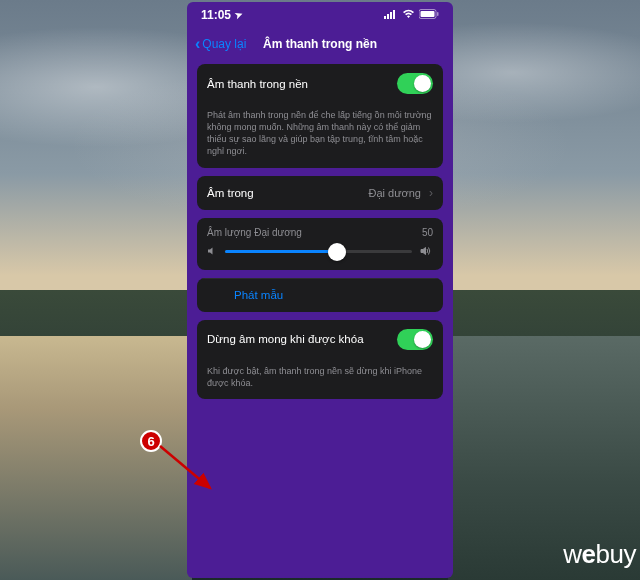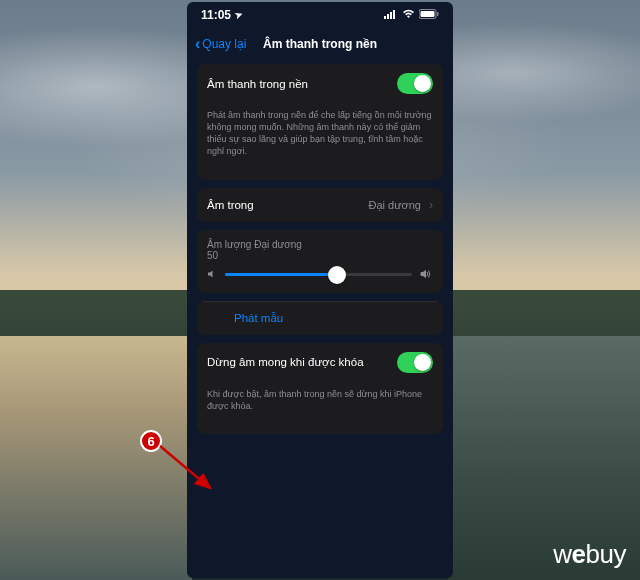--- a/index.html
+++ b/index.html
@@ -44,21 +44,21 @@
     height: 42%;
     background: linear-gradient(to bottom, #5a6a65 0%, #3a4a45 60%, #2a3a35 100%);
   }
   .phone {
     position: absolute;
     left: 50%;
     top: 50%;
     transform: translate(-50%, -50%);
     width: 266px;
     height: 576px;
-    background: #0f172a;
+    background: #4c1d95;
     border-radius: 6px;
     overflow: hidden;
     color: #fff;
     display: flex;
     flex-direction: column;
   }
   .status-bar {
     height: 26px;
     display: flex;
     justify-content: space-between;
@@ -106,21 +106,21 @@
     padding: 9px 10px;
     display: flex;
     align-items: center;
     justify-content: space-between;
     font-size: 11.5px;
     min-height: 34px;
   }
   .footer-text {
     font-size: 9px;
     color: #8e8e93;
-    padding: 6px 10px 22px;
+    padding: 6px 10px 10px;
     line-height: 1.35;
   }
   .toggle {
     width: 36px;
     height: 21px;
     background: #30d158;
     border-radius: 11px;
     position: relative;
     flex-shrink: 0;
   }
@@ -148,21 +148,20 @@
   }
   .slider-row {
     padding: 9px 10px 12px;
   }
   .slider-header {
     display: flex;
     justify-content: space-between;
     font-size: 10px;
     color: #8e8e93;
     margin-bottom: 8px;
-    flex-direction: column;
   }
   .slider-track {
     display: flex;
     align-items: center;
     gap: 8px;
   }
   .slider-bar {
     flex: 1;
     height: 3px;
     background: #3a3a3c;
@@ -218,21 +217,21 @@
   .anno-arrow {
     position: absolute;
     left: 18px;
     top: 14px;
     width: 60px;
     height: 50px;
     pointer-events: none;
   }
   .watermark {
     position: absolute;
-    right: 14px;
+    right: 4px;
     bottom: 10px;
     color: #fff;
     font-size: 26px;
     font-weight: 400;
     font-family: sans-serif;
     letter-spacing: -0.5px;
   }
   .watermark .b { font-weight: 700; }
 </style>
 </head>

